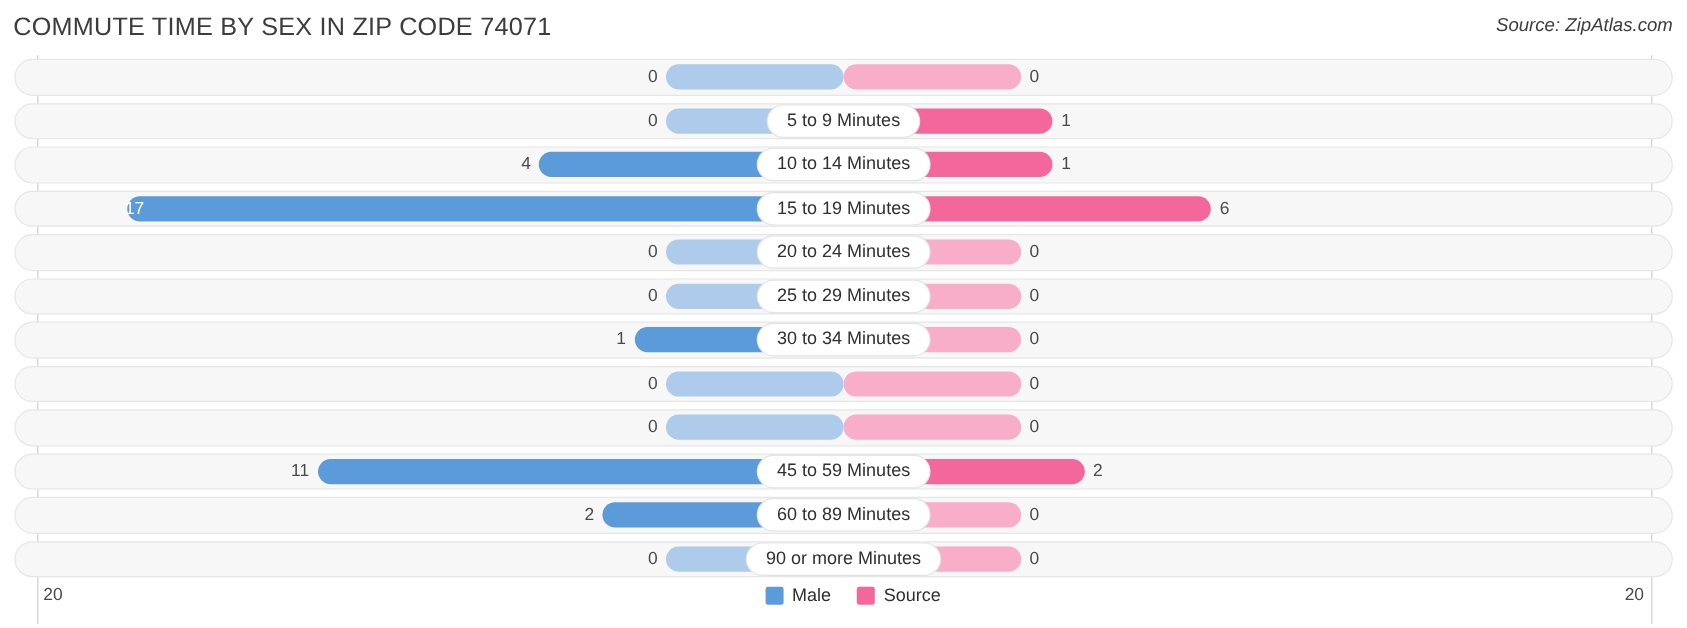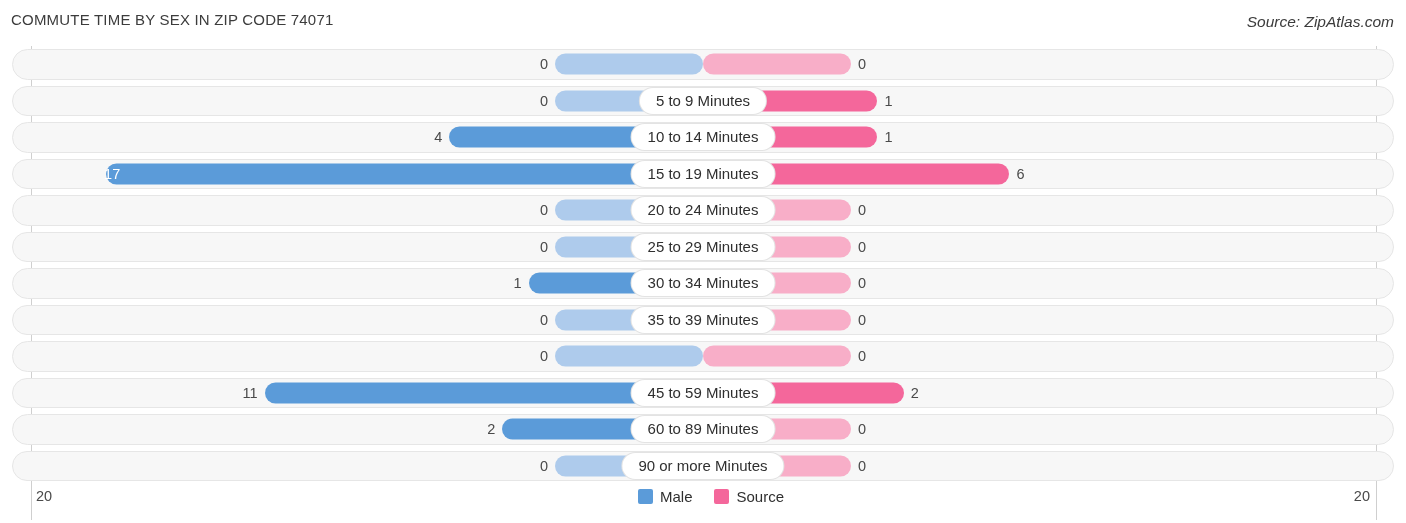--- a/index.html
+++ b/index.html
@@ -16,21 +16,21 @@
   }
 
   
   .header {
     position: absolute;
     top: 0; left: 0; right: 0; height: 46px;
   }
   .chart-title {
     position: absolute;
     left: 11px; top: 11px;
-    font-size: 15px;
+    font-size: 21px;
     letter-spacing: .2px;
     color: #3c3c3c;
     white-space: nowrap;
   }
   .chart-source {
     position: absolute;
     right: 12px; top: 13px;
     font-size: 15.5px;
     font-style: italic;
     color: #3c3c3c;
@@ -231,21 +231,20 @@
           <div class="pill">30 to 34 Minutes</div>
         </div>
       </div>
       <div class="row">
         <div class="track" style="background: rgb(247, 247, 247); border-color: rgb(230, 230, 230);"></div>
         <div class="bars">
           <div class="bar male" style="width: 148px; background: rgb(174, 203, 236);"></div>
           <div class="bar female" style="width: 148px; background: rgb(248, 174, 200);"></div>
           <div class="val male" style="right: 858px;">0</div>
           <div class="val female" style="left: 858px;">0</div>
-          <div class="pill">35 to 39 Minutes</div>
         </div>
       </div>
       <div class="row">
         <div class="track" style="background: rgb(247, 247, 247); border-color: rgb(230, 230, 230);"></div>
         <div class="bars">
           <div class="bar male" style="width: 148px; background: rgb(174, 203, 236);"></div>
           <div class="bar female" style="width: 148px; background: rgb(248, 174, 200);"></div>
           <div class="val male" style="right: 858px;">0</div>
           <div class="val female" style="left: 858px;">0</div>
         </div>

